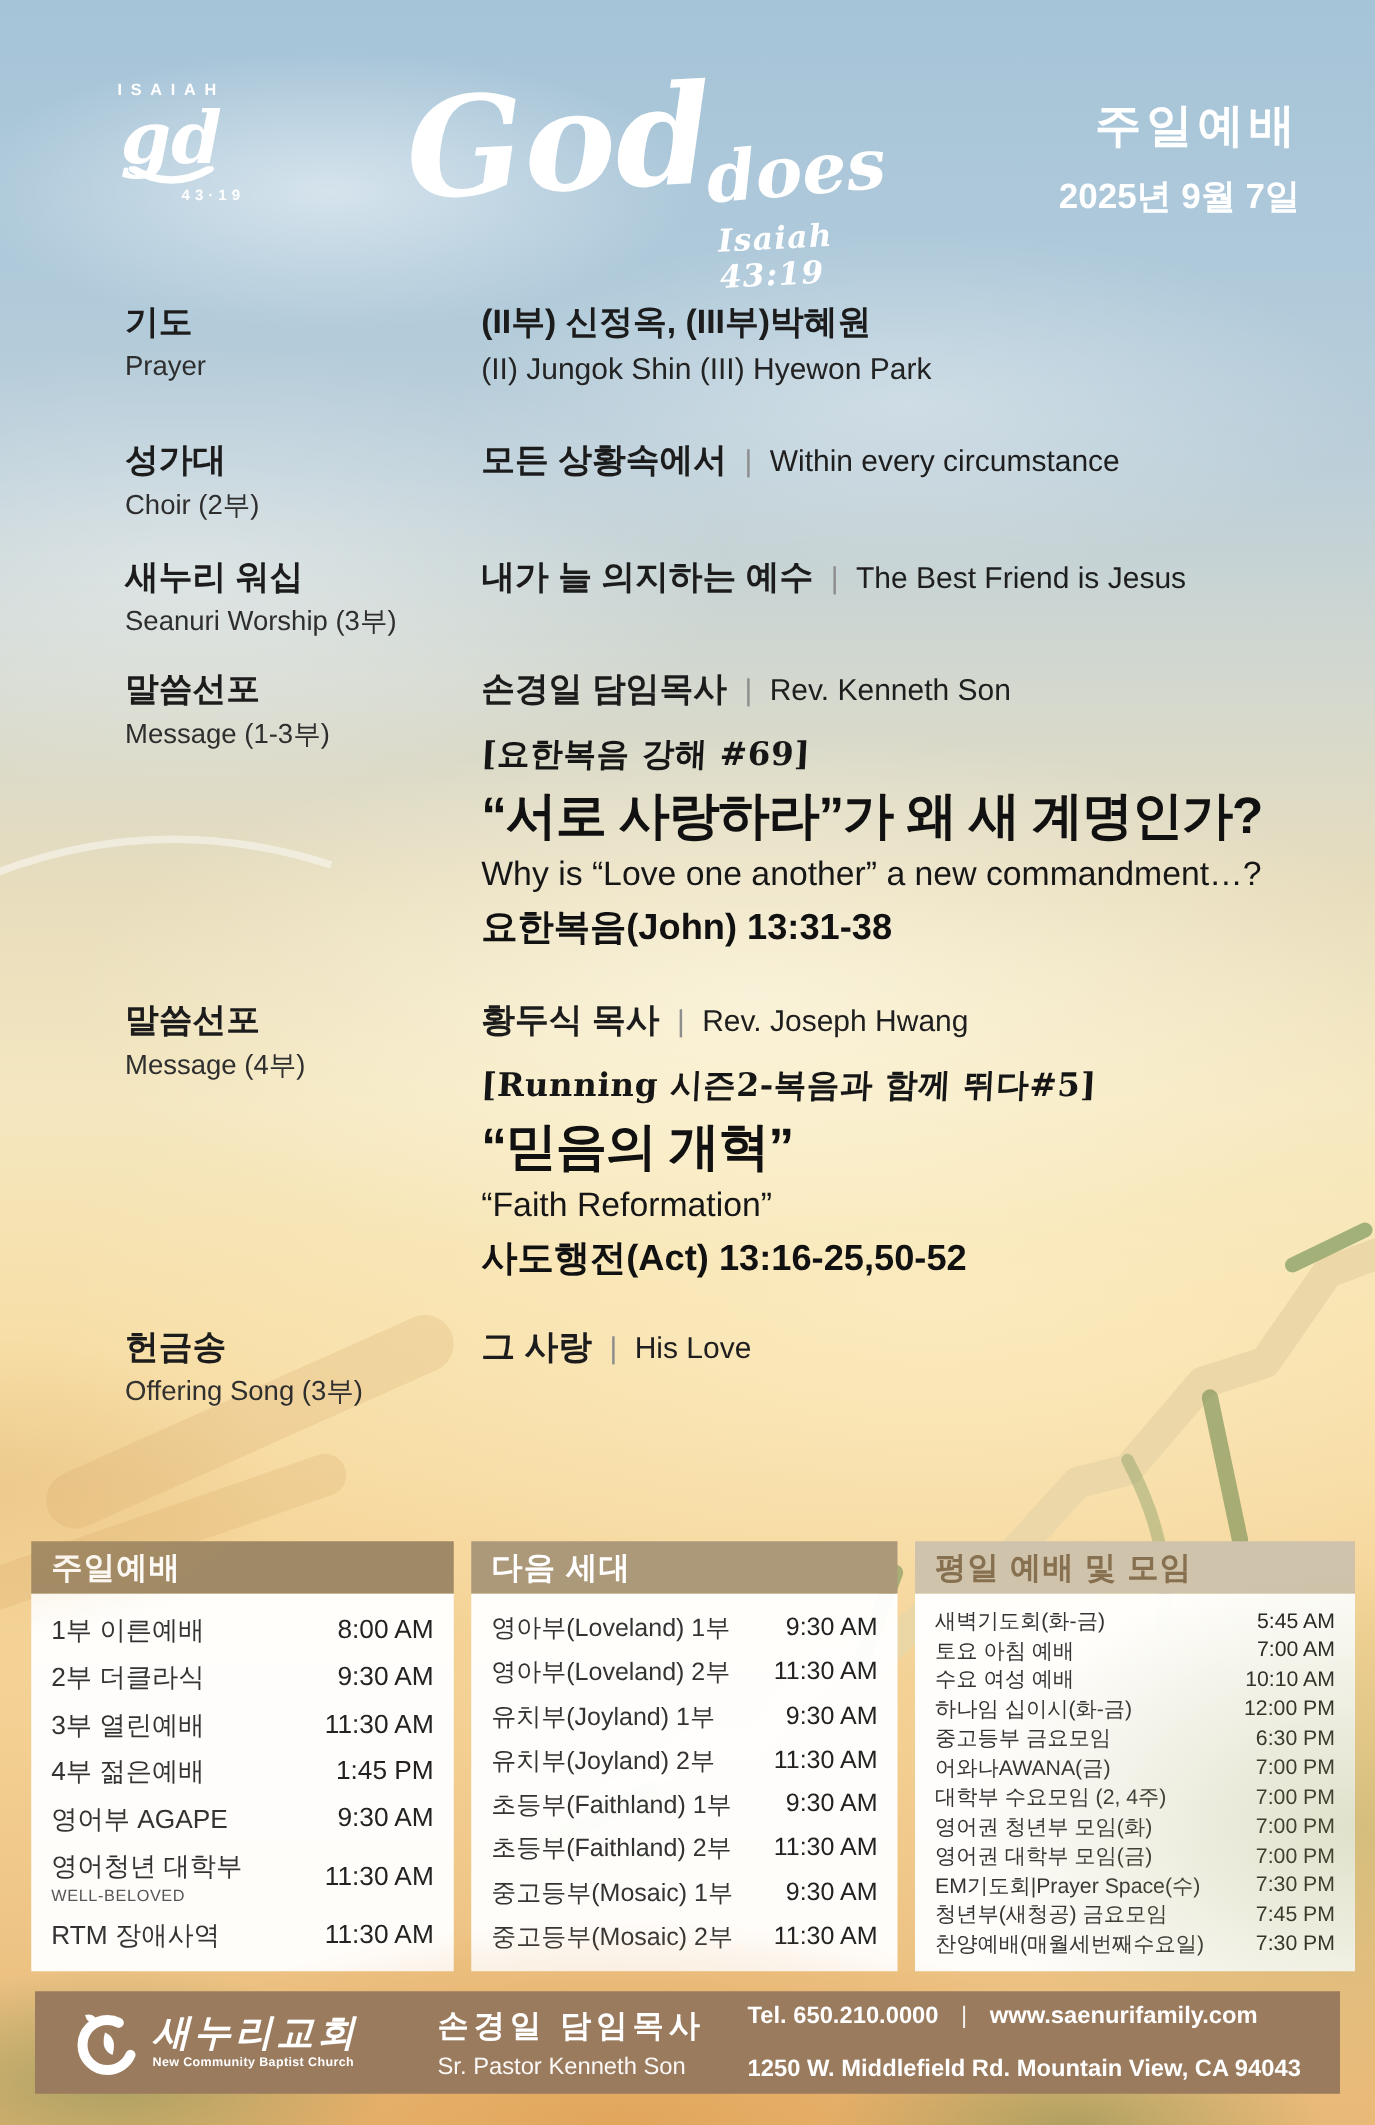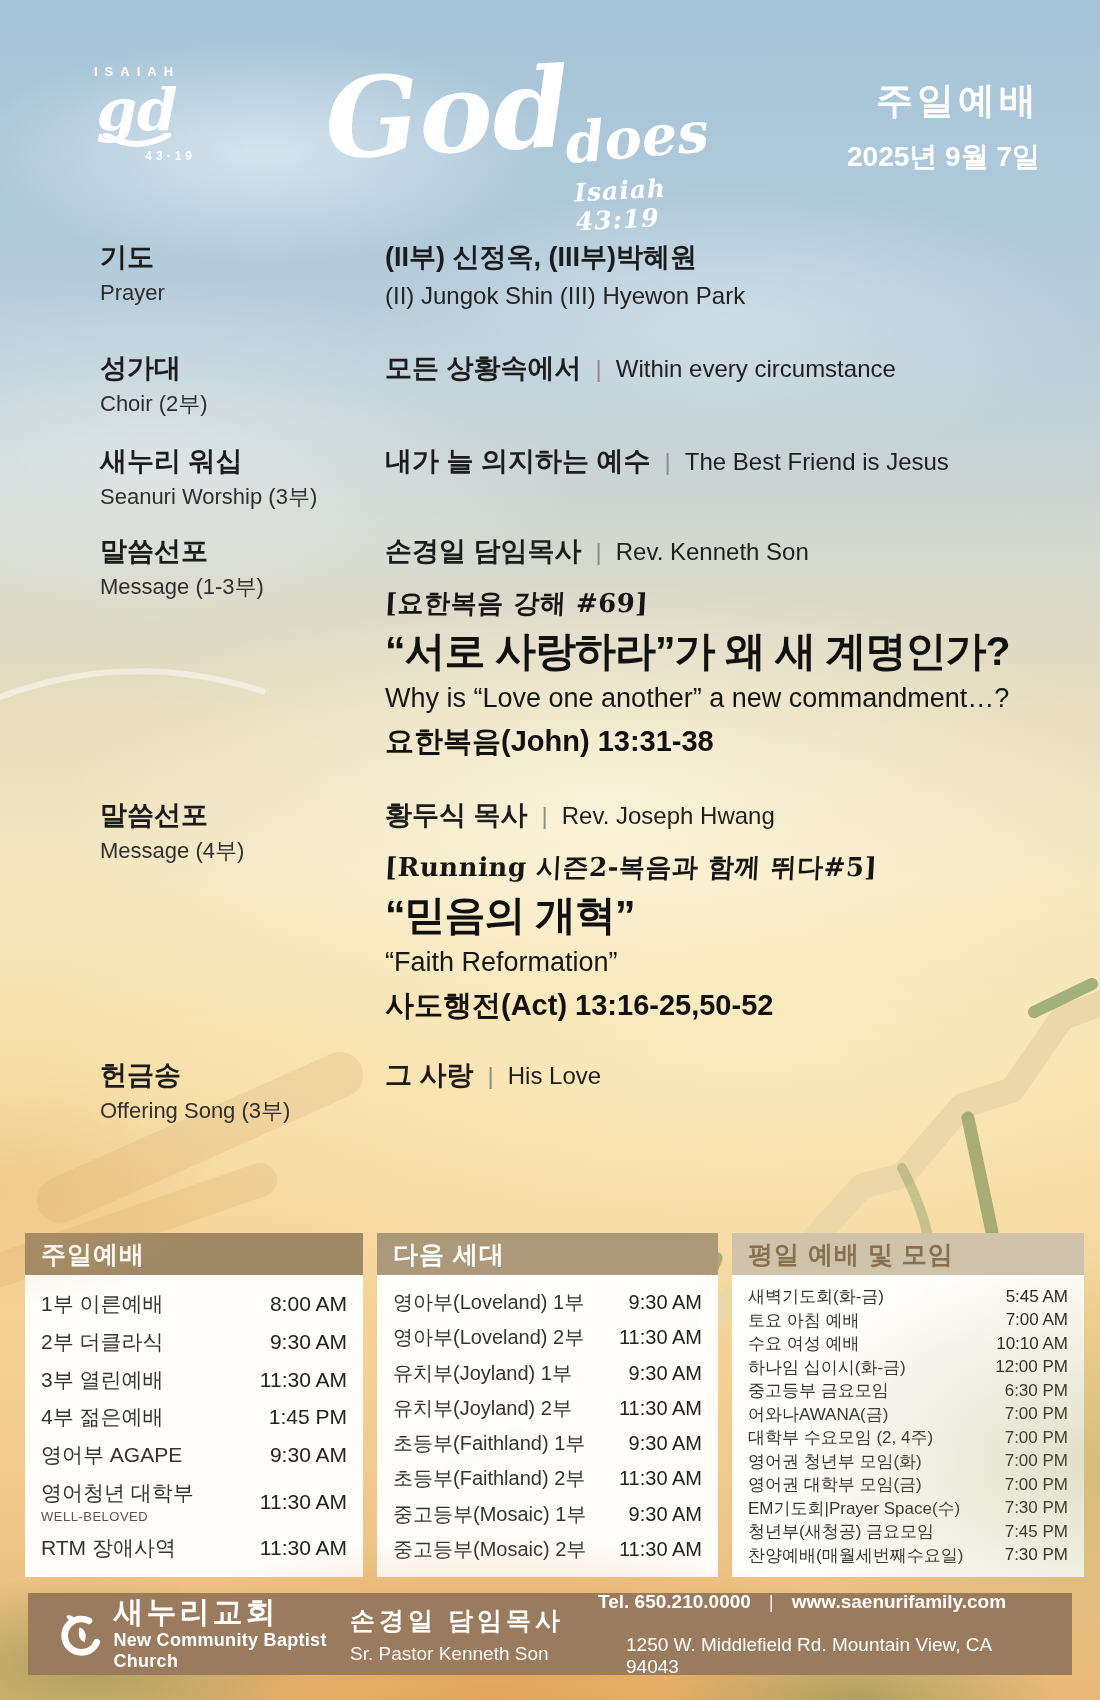--- a/index.html
+++ b/index.html
@@ -81,30 +81,30 @@
   .panel-2 .t-main{font-size:17px;color:#333;}
   .t-sub{font-size:13px;color:#555;letter-spacing:.5px;margin-top:2px;}
   .t-time{font-size:21px;color:#222;white-space:nowrap;}
   .panel-1 .t-time{font-size:20px;}
   .panel-2 .t-time{font-size:17px;}
   
   .footer{position:absolute;left:28px;top:1593px;width:1044px;height:82px;
           background:var(--footer-bar,#9a7b5e);color:#fff;display:flex;align-items:center;
           padding:0 30px;box-sizing:border-box;}
   .f-logo{display:flex;align-items:center;gap:12px;width:292px;flex:none;}
-  .f-ko{font-family:"DejaVu Serif",serif;font-weight:700;font-size:30px;
+  .f-ko{font-family:"DejaVu Serif",serif;font-style:italic;font-weight:700;font-size:30px;
         line-height:30px;letter-spacing:3px;}
-  .f-en{font-size:18px;font-weight:700;margin-top:3px;letter-spacing:.3px;}
+  .f-en{font-size:10px;font-weight:700;margin-top:3px;letter-spacing:.3px;}
   .f-pastor{width:248px;flex:none;}
   .f-pastor-ko{font-size:25px;font-weight:700;letter-spacing:4px;}
   .f-pastor-en{font-size:19px;margin-top:6px;opacity:.95;}
   .f-contact{flex:1;font-size:19px;font-weight:600;}
   .f-line{margin-bottom:21px;}
   .f-pipe{font-weight:300;margin:0 18px;opacity:.9;}
-  .f-addr{font-weight:400;margin-left:28px;}
+  .f-addr{font-weight:700;}
 </style>
 </head>
 <body>
 
 <div class="page">
   <div class="bg"></div>
 
   <svg class="paint" width="1100" height="1700" viewBox="0 0 1100 1700">
     <path d="M60 1200 L340 1075" stroke="#d2a263" stroke-width="46" stroke-linecap="round" fill="none" opacity="0.20"></path>
     <path d="M0 1270 L260 1180" stroke="#cf9c5a" stroke-width="34" stroke-linecap="round" fill="none" opacity="0.18"></path>

